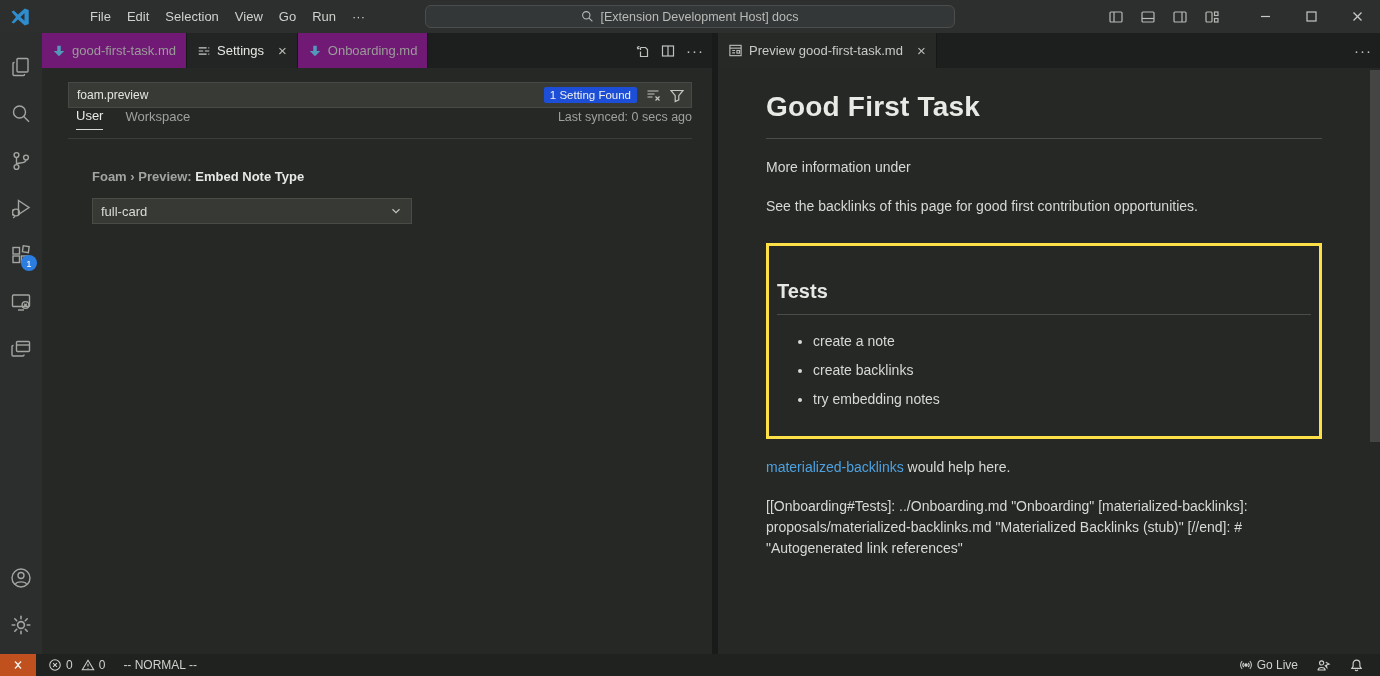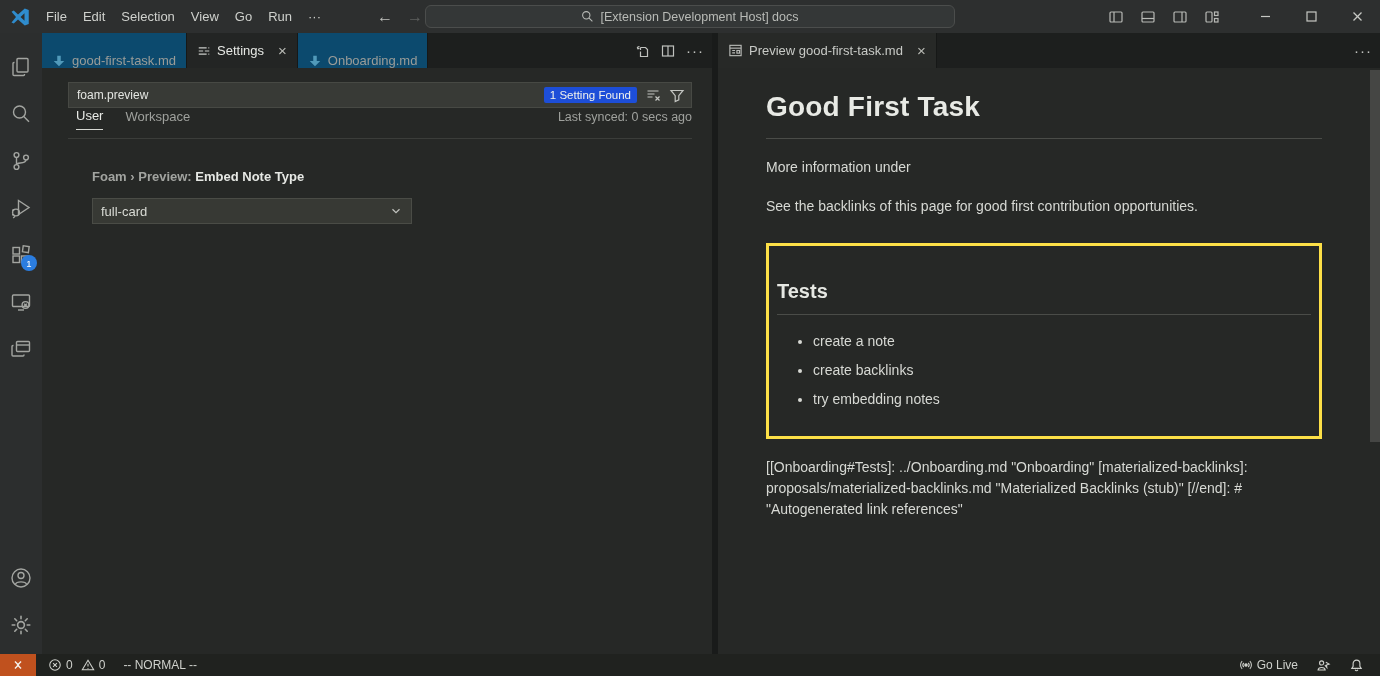--- a/index.html
+++ b/index.html
@@ -9,20 +9,21 @@
     background:#262826; color:#d7d9d4; font-size:13px;
     -webkit-font-smoothing:antialiased;
   }
   svg { display:block; }
 
   
   .titlebar {
     position:relative; height:33px; background:#2d2f2f;
     display:flex; align-items:center; padding-left:10px;
     color:#cfd1cd;
+    gap:44px;
   }
   .vscode-logo { width:20px; height:20px; margin-right:8px; }
   .menubar { display:flex; align-items:center; }
   .menu-item { padding:4px 8px; border-radius:5px; cursor:default; white-space:nowrap; }
   .nav-arrows { display:flex; align-items:center; margin-left:48px; gap:14px; font-size:16px; }
   .nav-back { color:#c0c2be; }
   .nav-fwd { color:#5e605e; }
   .command-center {
     position:absolute; left:50%; top:5px; transform:translateX(-50%);
     width:530px; height:23px; background:#343737; border:1px solid #4b4d4c;
@@ -52,21 +53,21 @@
   .group { display:flex; flex-direction:column; }
   .group.left  { width:670px; }
   .group.right { flex:1; position:relative; }
   .group-divider { width:6px; background:#191b1a; }
 
   .tabbar { height:35px; background:#1d1f1e; display:flex; align-items:stretch; position:relative; flex:none; }
   .tab {
     display:flex; align-items:center; gap:6px; padding:0 10px;
     border-right:1px solid #161817; font-size:13px; white-space:nowrap;
   }
-  .tab.inactive { background:#0c4a6e; color:#9a9c98;align-items:flex-end; }
+  .tab.inactive { background:#701a75; color:#9a9c98; }
   .tab.active   { background:#232524; color:#e6e8e4; }
   .tab .close { margin-left:8px; color:#b9bbb5; font-size:15px; line-height:1; }
   .md-icon { color:var(--md-blue,#519aba); }
   .tab-actions { position:absolute; right:8px; top:0; height:35px; display:flex; align-items:center; gap:10px; color:#c0c2be; }
   .more-dots { font-size:15px; letter-spacing:1px; color:#c0c2be; }
 
   
   .settings-body { flex:1; background:#262826; padding:14px 20px 0 26px; }
   .settings-search {
     height:26px; background:#383a36; border:1px solid #474944; display:flex;
@@ -373,20 +374,21 @@
       <div class="note-card">
         <h2>Tests</h2>
         <hr class="hr">
         <ul>
           <li>create a note</li>
           <li>create backlinks</li>
           <li>try embedding notes</li>
         </ul>
       </div>
 
+      <p><a class="md-link" href="#" style="text-decoration:none;">materialized-backlinks</a><span> would help here.</span></p>
 
       <p class="footer-refs">[[Onboarding#Tests]: ../Onboarding.md "Onboarding" [materialized-backlinks]: proposals/materialized-backlinks.md "Materialized Backlinks (stub)" [//end]: # "Autogenerated link references"</p>
     </div>
     <div class="pv-scrollbar"></div>
   </div>
 </div>
 
 <div class="statusbar">
   <div class="remote-ind">
     <svg width="14" height="14" viewBox="0 0 16 16" fill="none" stroke="currentColor" stroke-width="1.6">

